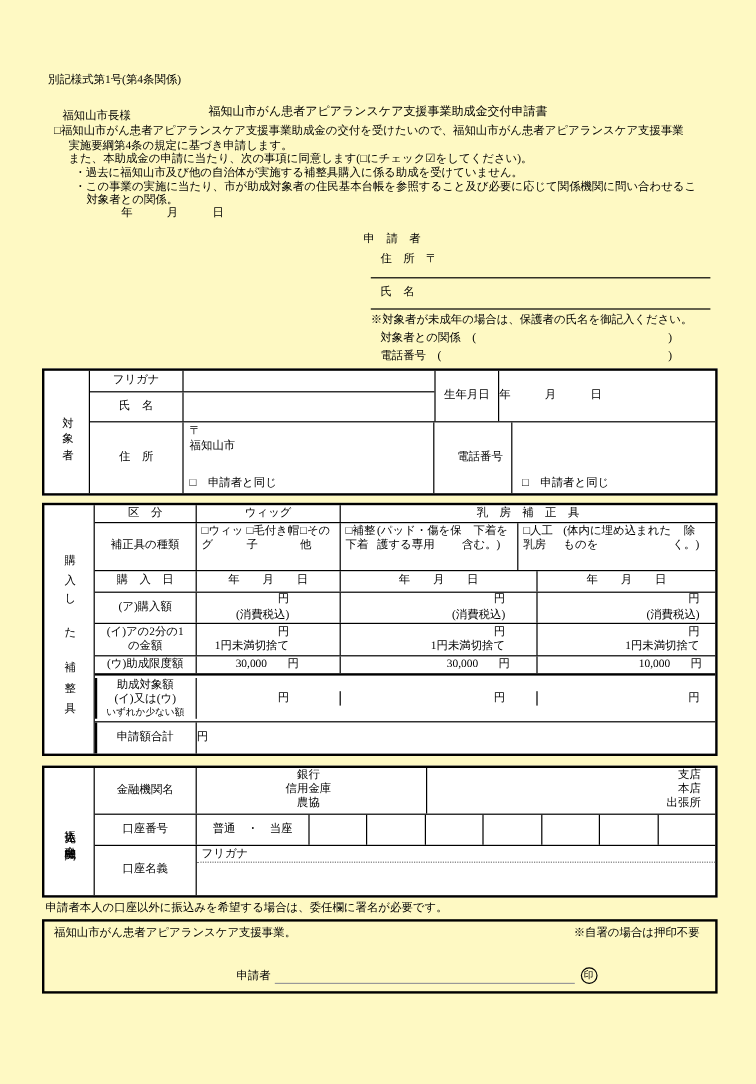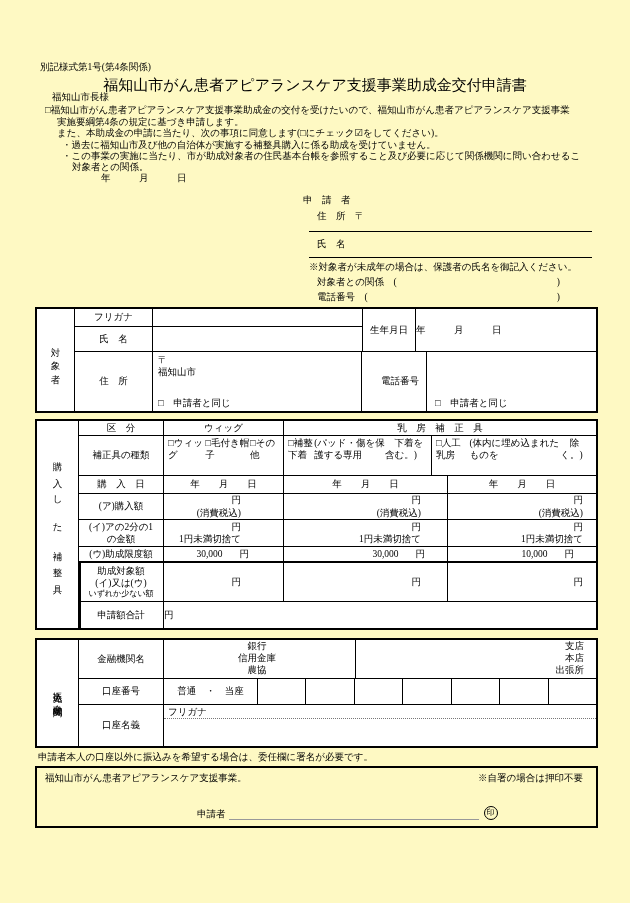--- a/index.html
+++ b/index.html
@@ -47,21 +47,21 @@
   .t2 .c1 { width:120px; }
   .t2 .c2 { width:164px; }
   .t2 .c3 { flex:1; }
   .r-cat { height:15px; flex:none; }
   .r-type { height:40px; flex:none; }
   .r-type .cell { justify-content:center; padding:1px 4px; }
   .r-date { height:18px; flex:none; }
   .r-amt { height:26px; flex:none; }
   .r-half { height:27px; flex:none; }
   .r-lim { height:14px; flex:none; border-bottom:0; }
-  .r-subs { height:41px; flex:none; border-top:2px solid #000; }
+  .r-subs { height:41px; flex:none; border-top:2px solid #000;align-items:center; }
   .r-total { flex:1; }
   .money { flex-direction:column; justify-content:center; text-align:right; }
   .pr1 { padding-right:42px; } .pr2 { padding-right:26px; } .pr3 { padding-right:13px; }
   .limitcell { align-items:center; justify-content:flex-end; gap:17px; }
   .yencell { align-items:center; justify-content:flex-end; }
   .tl { box-shadow:inset 2px 0 0 #000; }
   .total-val { align-items:center; justify-content:flex-end; padding-right:72px; }
 
   
   .t3 { left:35px; top:638px; width:563px; height:110px; }
@@ -82,21 +82,21 @@
   .sign-row { position:absolute; left:160px; top:38px; display:flex; align-items:flex-end; }
   .sig-line { display:inline-block; width:250px; border-bottom:1px solid #999; height:11px; margin-left:3px; }
   .seal { display:inline-flex; width:14px; height:14px; border:1px solid #000; border-radius:50%; align-items:center; justify-content:center; font-size:8px; margin-left:5px; line-height:1; }
 </style>
 </head>
 <body>
 
 <div class="page">
 
   <div class="abs" style="left:40px;top:61px;">別記様式第1号(第4条関係)</div>
-  <div class="abs ctr" style="top:76px;font-size:15px;">福知山市がん患者アピアランスケア支援事業助成金交付申請書</div>
+  <div class="abs ctr" style="top:88px;font-size:10px;">福知山市がん患者アピアランスケア支援事業助成金交付申請書</div>
   <div class="abs" style="left:52px;top:91px;">福知山市長様</div>
 
   <div class="abs" style="left:45px;top:104px;">□福知山市がん患者アピアランスケア支援事業助成金の交付を受けたいので、福知山市がん患者アピアランスケア支援事業</div>
   <div class="abs" style="left:57px;top:116px;">実施要綱第4条の規定に基づき申請します。</div>
   <div class="abs" style="left:57px;top:127px;">また、本助成金の申請に当たり、次の事項に同意します(□にチェック☑をしてください)。</div>
   <div class="abs" style="left:62px;top:139px;">・過去に福知山市及び他の自治体が実施する補整具購入に係る助成を受けていません。</div>
   <div class="abs" style="left:62px;top:150px;">・この事業の実施に当たり、市が助成対象者の住民基本台帳を参照すること及び必要に応じて関係機関に問い合わせるこ</div>
   <div class="abs" style="left:72px;top:161px;">対象者との関係。</div>
   <div class="abs" style="left:101px;top:172px;">年　　　月　　　日</div>
 
@@ -219,21 +219,21 @@
       <div class="r r-lim">
         <div class="cell cc lab">(ウ)助成限度額</div>
         <div class="cell limitcell pr1 c1" style="padding-right:34px;">
           <span>30,000</span>
           <span>円</span>
         </div>
         <div class="cell limitcell c2" style="padding-right:22px;">
           <span>30,000</span>
           <span>円</span>
         </div>
-        <div class="cell limitcell c3" style="padding-right:22px;">
+        <div class="cell limitcell c3" style="padding-right:11px;">
           <span>10,000</span>
           <span>円</span>
         </div>
       </div>
       <div class="r r-subs">
         <div class="cell cc lab tl" style="flex-direction:column;">
           <span>助成対象額</span>
           <span>(イ)又は(ウ)</span>
           <span class="small">いずれか少ない額</span>
         </div>

